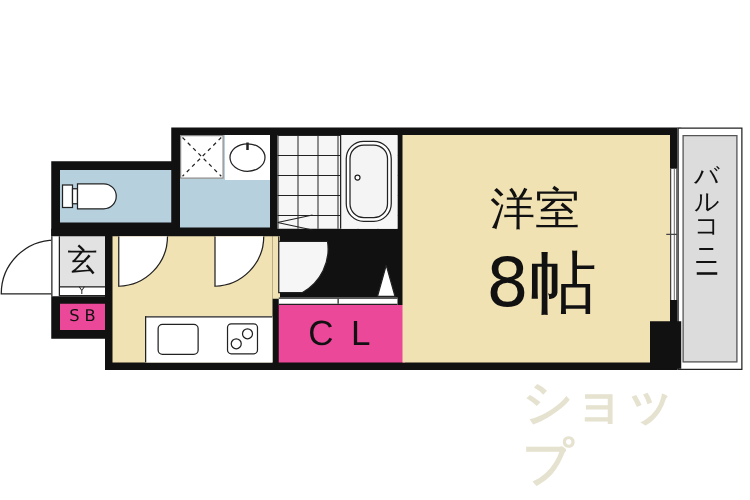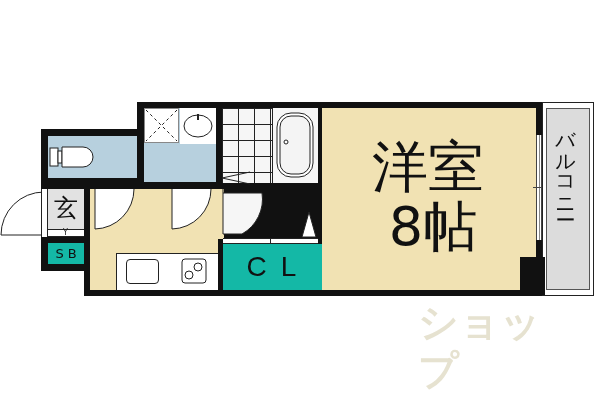--- a/index.html
+++ b/index.html
@@ -1,21 +1,21 @@
 <!DOCTYPE html>
 <html><head>
 <meta charset="utf-8">
 <style>
   html, body { margin:0; padding:0; }
   body { width:600px; height:400px; background:#ffffff; position:relative; overflow:hidden; font-family:"DejaVu Sans", sans-serif; }
   .abs { position:absolute; box-sizing:border-box; }
   .wall { background:#111; }
   .yellow { background:#f1e2b3; }
   .blue { background:#b7d0de; }
-  .purple { background:#14b8a6; }
+  .purple { background:#ec4899; }
   .grey { background:#dcdcdc; }
   .white { background:#fff; }
   .label { display:flex; align-items:center; justify-content:center; color:#111; }
   .tiles {
     background-color:#f6f6f6;
     background-image:
       linear-gradient(#222 1px, transparent 1px),
       linear-gradient(90deg, #222 1px, transparent 1px);
     background-size:16px 16px;
   }
@@ -109,21 +109,21 @@
   <div class="abs" style="left:223px;top:238px;width:95px;height:6px;background:#fff;border-top:1px solid #222;border-bottom:1px solid #222;">
     <div class="abs" style="left:47px;top:0;width:1px;height:4px;background:#222;"></div>
   </div>
   <div class="abs" style="left:301px;top:212px;width:16px;height:26px;">
     <svg width="16" height="26" viewBox="0 0 16 26">
       <path d="M8 0 L1 25 H15 Z" fill="#fff" stroke="#222" stroke-width="1"></path>
     </svg>
   </div>
 
   <div class="abs yellow" style="left:322px;top:108px;width:214px;height:182px;"></div>
-  <div class="abs label" style="left:368px;top:140px;width:120px;height:55px;font-size:56px;">洋室</div>
+  <div class="abs label" style="left:368px;top:140px;width:120px;height:55px;font-size:36px;">洋室</div>
   <div class="abs label" style="left:378px;top:200px;width:110px;height:55px;font-size:54px;">8帖</div>
 
   <div class="abs" style="left:536px;top:135px;width:6px;height:105px;background:#fff;border-left:1px solid #444;border-right:1px solid #444;">
     <div class="abs" style="left:2px;top:0;width:1px;height:105px;background:#888;"></div>
     <div class="abs" style="left:-4px;top:52px;width:12px;height:1px;background:#444;"></div>
   </div>
 
   <div class="abs" style="left:542px;top:102px;width:52px;height:194px;border:1px solid #222;background:#fff;"></div>
   <div class="abs grey" style="left:546px;top:108px;width:44px;height:182px;border:1px solid #555;"></div>
   <div class="abs" style="left:556px;top:118px;width:24px;font-size:20px;line-height:28px;writing-mode:vertical-rl;text-orientation:upright;color:#111;">バルコニー</div>

